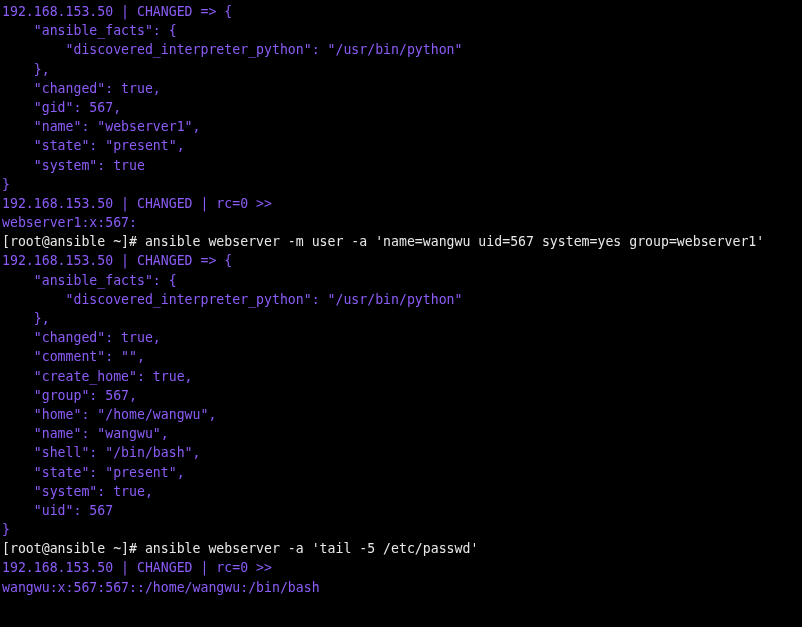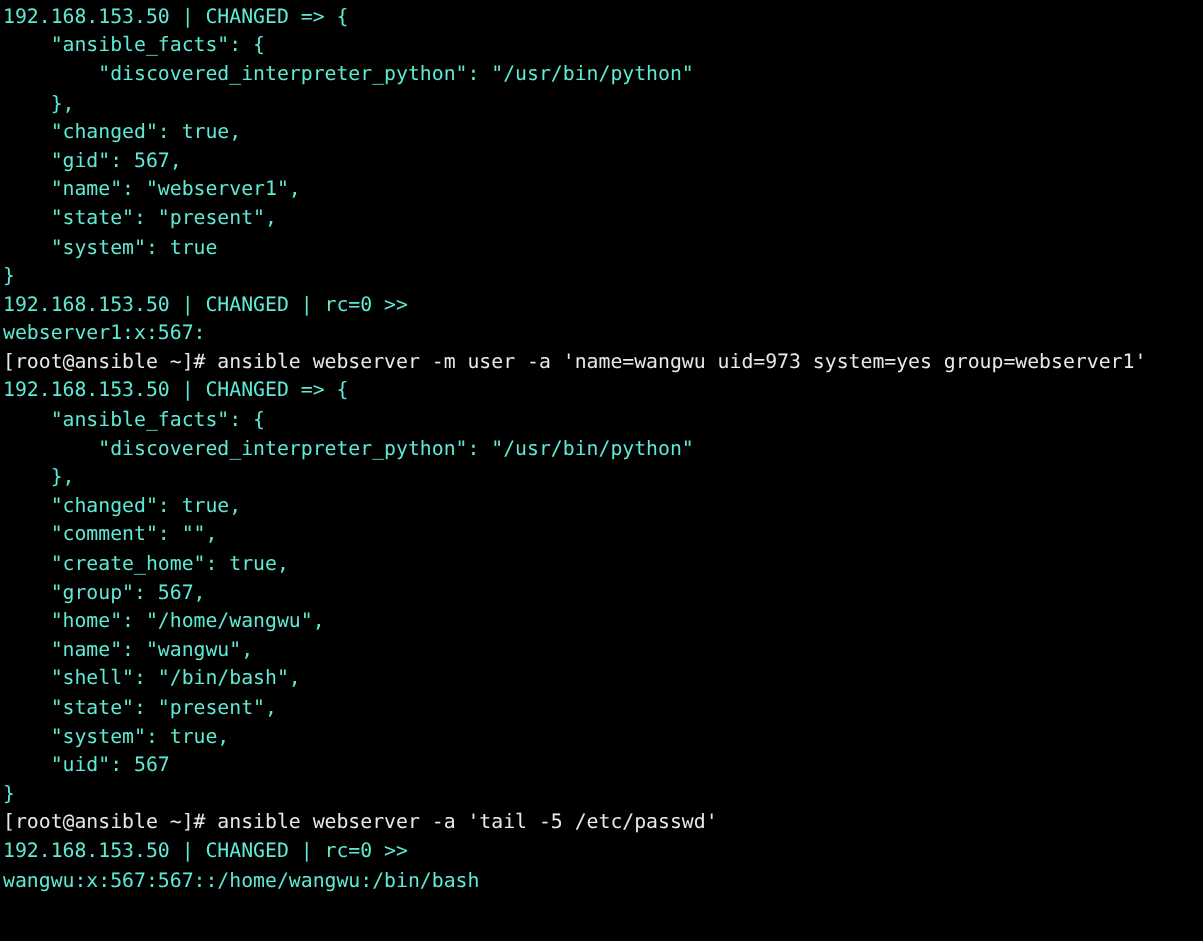--- a/index.html
+++ b/index.html
@@ -27,41 +27,41 @@
   .line {
     white-space: pre;
     height: 19.2px;
     line-height: 19.2px;
     font-size: 13.2px;
   }
   .cmd {
     color: #e8e8e8;
   }
   .out {
-    color: #5eead4;
+    color: #8b5cf6;
   }
 </style>
 </head>
 <body>
 
 <div id="terminal">
   <div id="screen">
       <div class="line out">192.168.153.50 | CHANGED =&gt; {</div>
       <div class="line out">    "ansible_facts": {</div>
       <div class="line out">        "discovered_interpreter_python": "/usr/bin/python"</div>
       <div class="line out">    },</div>
       <div class="line out">    "changed": true,</div>
       <div class="line out">    "gid": 567,</div>
       <div class="line out">    "name": "webserver1",</div>
       <div class="line out">    "state": "present",</div>
       <div class="line out">    "system": true</div>
       <div class="line out">}</div>
       <div class="line out">192.168.153.50 | CHANGED | rc=0 &gt;&gt;</div>
       <div class="line out">webserver1:x:567:</div>
-      <div class="line cmd">[root@ansible ~]# ansible webserver -m user -a 'name=wangwu uid=973 system=yes group=webserver1'</div>
+      <div class="line cmd">[root@ansible ~]# ansible webserver -m user -a 'name=wangwu uid=567 system=yes group=webserver1'</div>
       <div class="line out">192.168.153.50 | CHANGED =&gt; {</div>
       <div class="line out">    "ansible_facts": {</div>
       <div class="line out">        "discovered_interpreter_python": "/usr/bin/python"</div>
       <div class="line out">    },</div>
       <div class="line out">    "changed": true,</div>
       <div class="line out">    "comment": "",</div>
       <div class="line out">    "create_home": true,</div>
       <div class="line out">    "group": 567,</div>
       <div class="line out">    "home": "/home/wangwu",</div>
       <div class="line out">    "name": "wangwu",</div>

